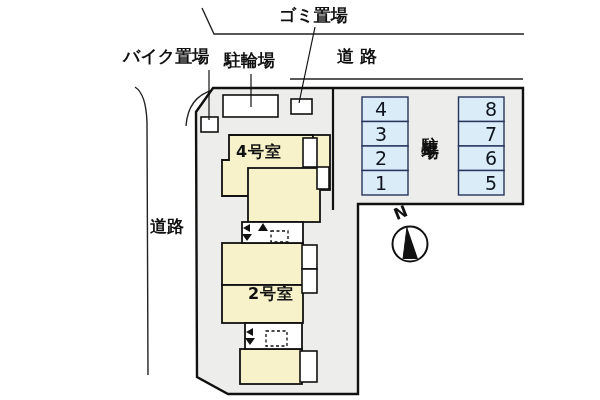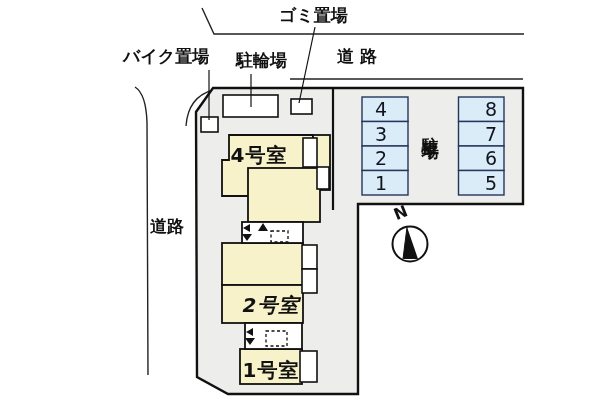--- a/index.html
+++ b/index.html
@@ -6,21 +6,21 @@
   #stage{
     position:relative;width:600px;height:400px;background:#ffffff;overflow:hidden;
     font-family:"DejaVu Sans",sans-serif;color:#111;
   }
   #stage svg{position:absolute;left:0;top:0;}
   .lbl{
     position:absolute;font-weight:700;font-size:17px;line-height:1.1;
     white-space:nowrap;color:#111;
   }
   .room-lbl{
-    position:absolute;width:70px;text-align:center;font-weight:600;font-size:20px;
+    position:absolute;width:70px;text-align:center;font-weight:600;font-size:16px;
     letter-spacing:1px;color:#111;white-space:nowrap;
   }
   .pnum{
     position:absolute;width:46px;height:24px;font-size:19px;line-height:24px;
     color:#10141f;font-weight:500;
   }
   .pnum.colL{text-align:center;transform:translateX(-4px);}
   .pnum.colR{width:45px;text-align:right;padding-right:7px;box-sizing:border-box;}
   .vert{writing-mode:vertical-rl;text-orientation:upright;letter-spacing:3px;}
   .north{transform:rotate(-22deg);font-size:16px;}
@@ -90,29 +90,28 @@
 
     <g>
       <circle cx="410" cy="244" r="17.5" fill="#fff" stroke="#111" stroke-width="2"></circle>
       <polygon points="407,227 418,259 403,259" fill="#111"></polygon>
       <path d="M407,227 L403,259" stroke="#111" stroke-width="1"></path>
     </g>
   </svg>
 
   <div class="lbl" style="left:123px;top:47px;">バイク置場</div>
   <div class="lbl" style="left:279px;top:6px;">ゴミ置場</div>
-  <div class="lbl" style="left:236px;top:51px;">駐輪場</div>
+  <div class="lbl" style="left:224px;top:51px;">駐輪場</div>
   <div class="lbl" style="left:337px;top:47px;letter-spacing:6px;">道路</div>
   <div class="lbl" style="left:150px;top:217px;">道路</div>
   <div class="lbl vert" style="left:421px;top:123px;">駐車場</div>
   <div class="lbl north" style="left:394px;top:204px;">N</div>
 
   <div class="room-lbl" style="left:224px;top:142px;">4号室</div>
-  <div class="room-lbl" style="left:236px;top:292px;font-style:italic;">2号室</div>
-  <div class="room-lbl" style="left:236px;top:357px;">1号室</div>
+  <div class="room-lbl" style="left:236px;top:284px;">2号室</div>
 
   <div class="pnum colL" style="left:362px;top:97px;">4</div>
   <div class="pnum colL" style="left:362px;top:121.5px;">3</div>
   <div class="pnum colL" style="left:362px;top:146px;">2</div>
   <div class="pnum colL" style="left:362px;top:170.5px;">1</div>
   <div class="pnum colR" style="left:459px;top:97px;">8</div>
   <div class="pnum colR" style="left:459px;top:121.5px;">7</div>
   <div class="pnum colR" style="left:459px;top:146px;">6</div>
   <div class="pnum colR" style="left:459px;top:170.5px;">5</div>
 

